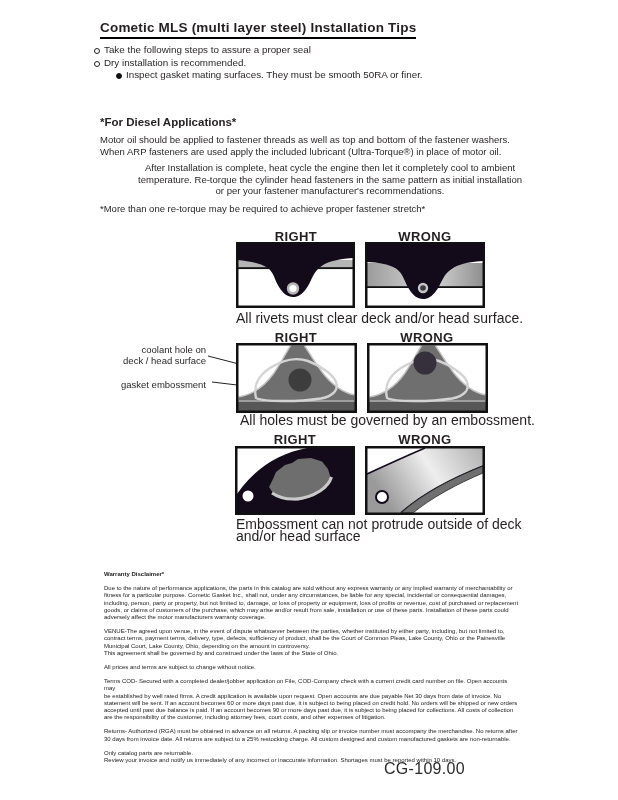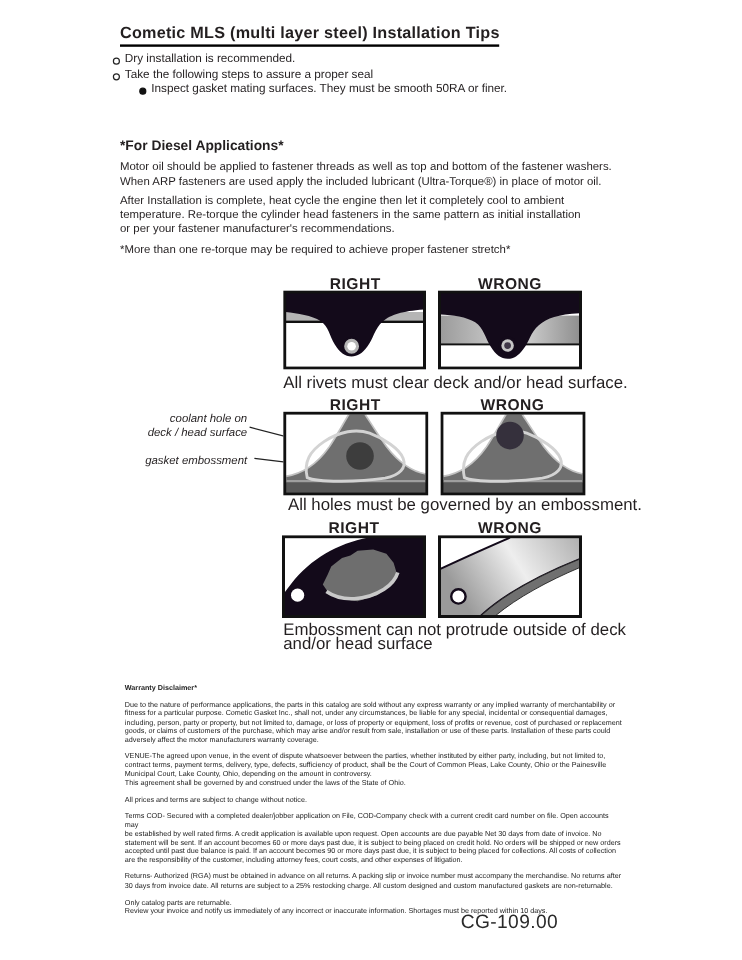--- a/index.html
+++ b/index.html
@@ -11,46 +11,46 @@
     position:absolute; left:100px; top:20px; font-size:13.5px; font-weight:bold;
     letter-spacing:0.2px; border-bottom:2.5px solid #000; padding-bottom:2px;
   }
   .tips { position:absolute; left:94px; top:44px; font-size:9.8px; }
   .tip-row { display:flex; align-items:flex-start; line-height:12.5px; }
   .tip-row.sub { margin-left:22px; }
   .marker { flex:0 0 auto; width:4px; height:4px; border:1px solid #222; border-radius:50%; margin:4px 4px 0 0; }
   .tip-row.sub .marker { background:#111; border-color:#111; }
   .diesel-h { position:absolute; left:100px; top:116px; font-size:11.5px; font-weight:bold; }
   .para { position:absolute; left:100px; font-size:9.5px; line-height:11.5px; white-space:pre-line; width:460px; }
-  .p1 { top:134px; } .p2 { top:162px; } .p3 { top:203px; }
+  .p1 { top:134px; } .p2 { top:162px;text-align:center; } .p3 { top:203px; }
   .rw-label { position:absolute; width:120px; text-align:center; font-size:13px; font-weight:bold; letter-spacing:0.4px; }
   .dbox { position:absolute; }
   .caption { position:absolute; font-size:14px; line-height:12px; white-space:pre-line; }
-  .d-side-label { position:absolute; text-align:right; font-size:9.5px; line-height:11px; white-space:pre-line;font-style:italic; }
+  .d-side-label { position:absolute; text-align:right; font-size:9.5px; line-height:11px; white-space:pre-line; }
   .leader-svg { position:absolute; left:204px; top:348px; }
   .warranty { position:absolute; left:104px; top:571px; width:416px; font-size:6px; line-height:7.2px; color:#222; }
   .warranty .w-head { font-weight:bold; margin-bottom:7px; }
   .warranty .w-para { white-space:pre-line; margin-bottom:7px; }
   .pagenum { position:absolute; left:384px; top:760px; font-size:16px; letter-spacing:0.3px; color:#2a2a2a; }
 </style>
 </head>
 <body>
 
 <div class="page">
 
   <div class="title">Cometic MLS (multi layer steel) Installation Tips</div>
 
   <div class="tips">
     <div class="tip-row">
       <span class="marker"></span>
-      <span>Dry installation is recommended.</span>
+      <span>Take the following steps to assure a proper seal</span>
     </div>
     <div class="tip-row">
       <span class="marker"></span>
-      <span>Take the following steps to assure a proper seal</span>
+      <span>Dry installation is recommended.</span>
     </div>
     <div class="tip-row sub">
       <span class="marker"></span>
       <span>Inspect gasket mating surfaces.  They must be smooth 50RA or finer.</span>
     </div>
   </div>
 
   <div class="diesel-h">*For Diesel Applications*</div>
   <div class="para p1">Motor oil should be applied to fastener threads as well as top and bottom of the fastener washers.
 When ARP fasteners are used apply the included lubricant (Ultra-Torque®) in place of motor oil.</div>

